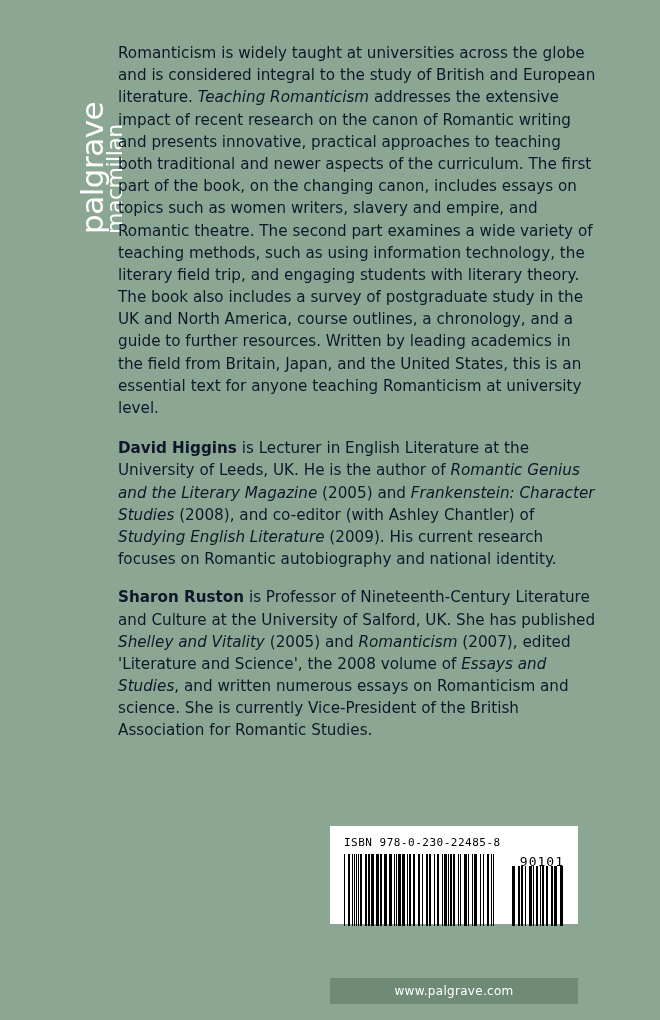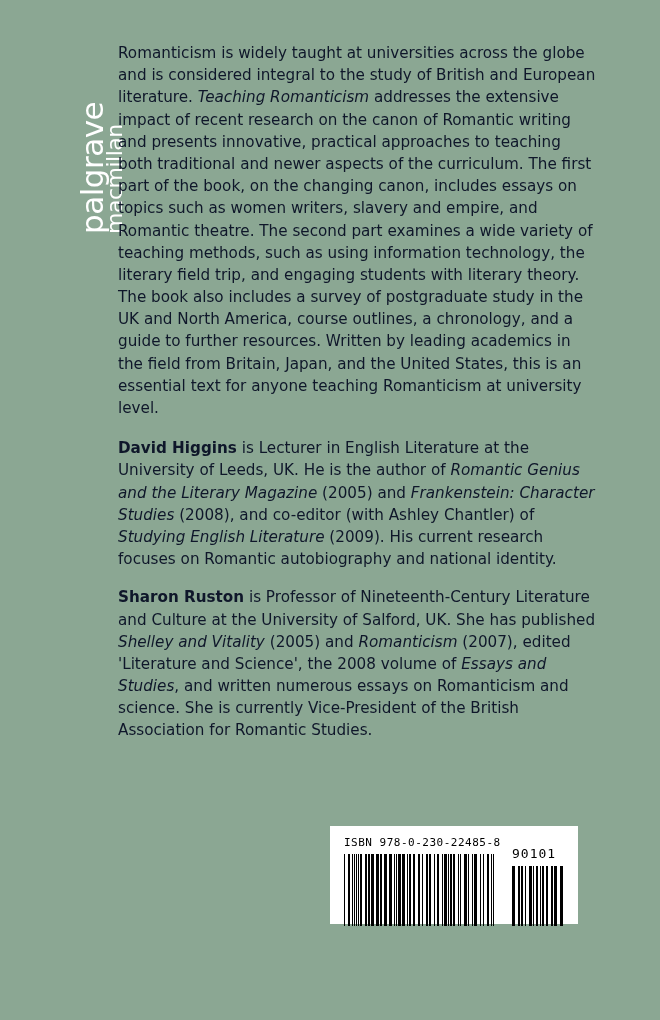--- a/index.html
+++ b/index.html
@@ -104,23 +104,23 @@
   .bars-addon {
     position: absolute;
     left: 182px;
     top: 40px;
     width: 52px;
     height: 60px;
   }
   .addon-digits {
     position: absolute;
     left: 182px;
-    top: 20px;
+    top: 28px;
     width: 52px;
-    text-align: left;
+    text-align: right;
     font-family: "DejaVu Sans Mono", monospace;
     font-size: 13px;
     color: #000000;
     letter-spacing: 1px;
   }
   .bars-main span, .bars-addon span {
     position: absolute;
     top: 0;
     background: #000000;
     height: 100%;
@@ -230,14 +230,17 @@
         <span style="left: 24px; width: 2px;"></span>
         <span style="left: 28px; width: 1px;"></span>
         <span style="left: 30px; width: 2px;"></span>
         <span style="left: 34px; width: 2px;"></span>
         <span style="left: 39px; width: 2px;"></span>
         <span style="left: 42px; width: 3px;"></span>
         <span style="left: 48px; width: 3px;"></span>
       </div>
   </div>
 
+  <div class="footer-bar">
+    <span>www.palgrave.com</span>
+  </div>
 
 </div>
 
 </body></html>

